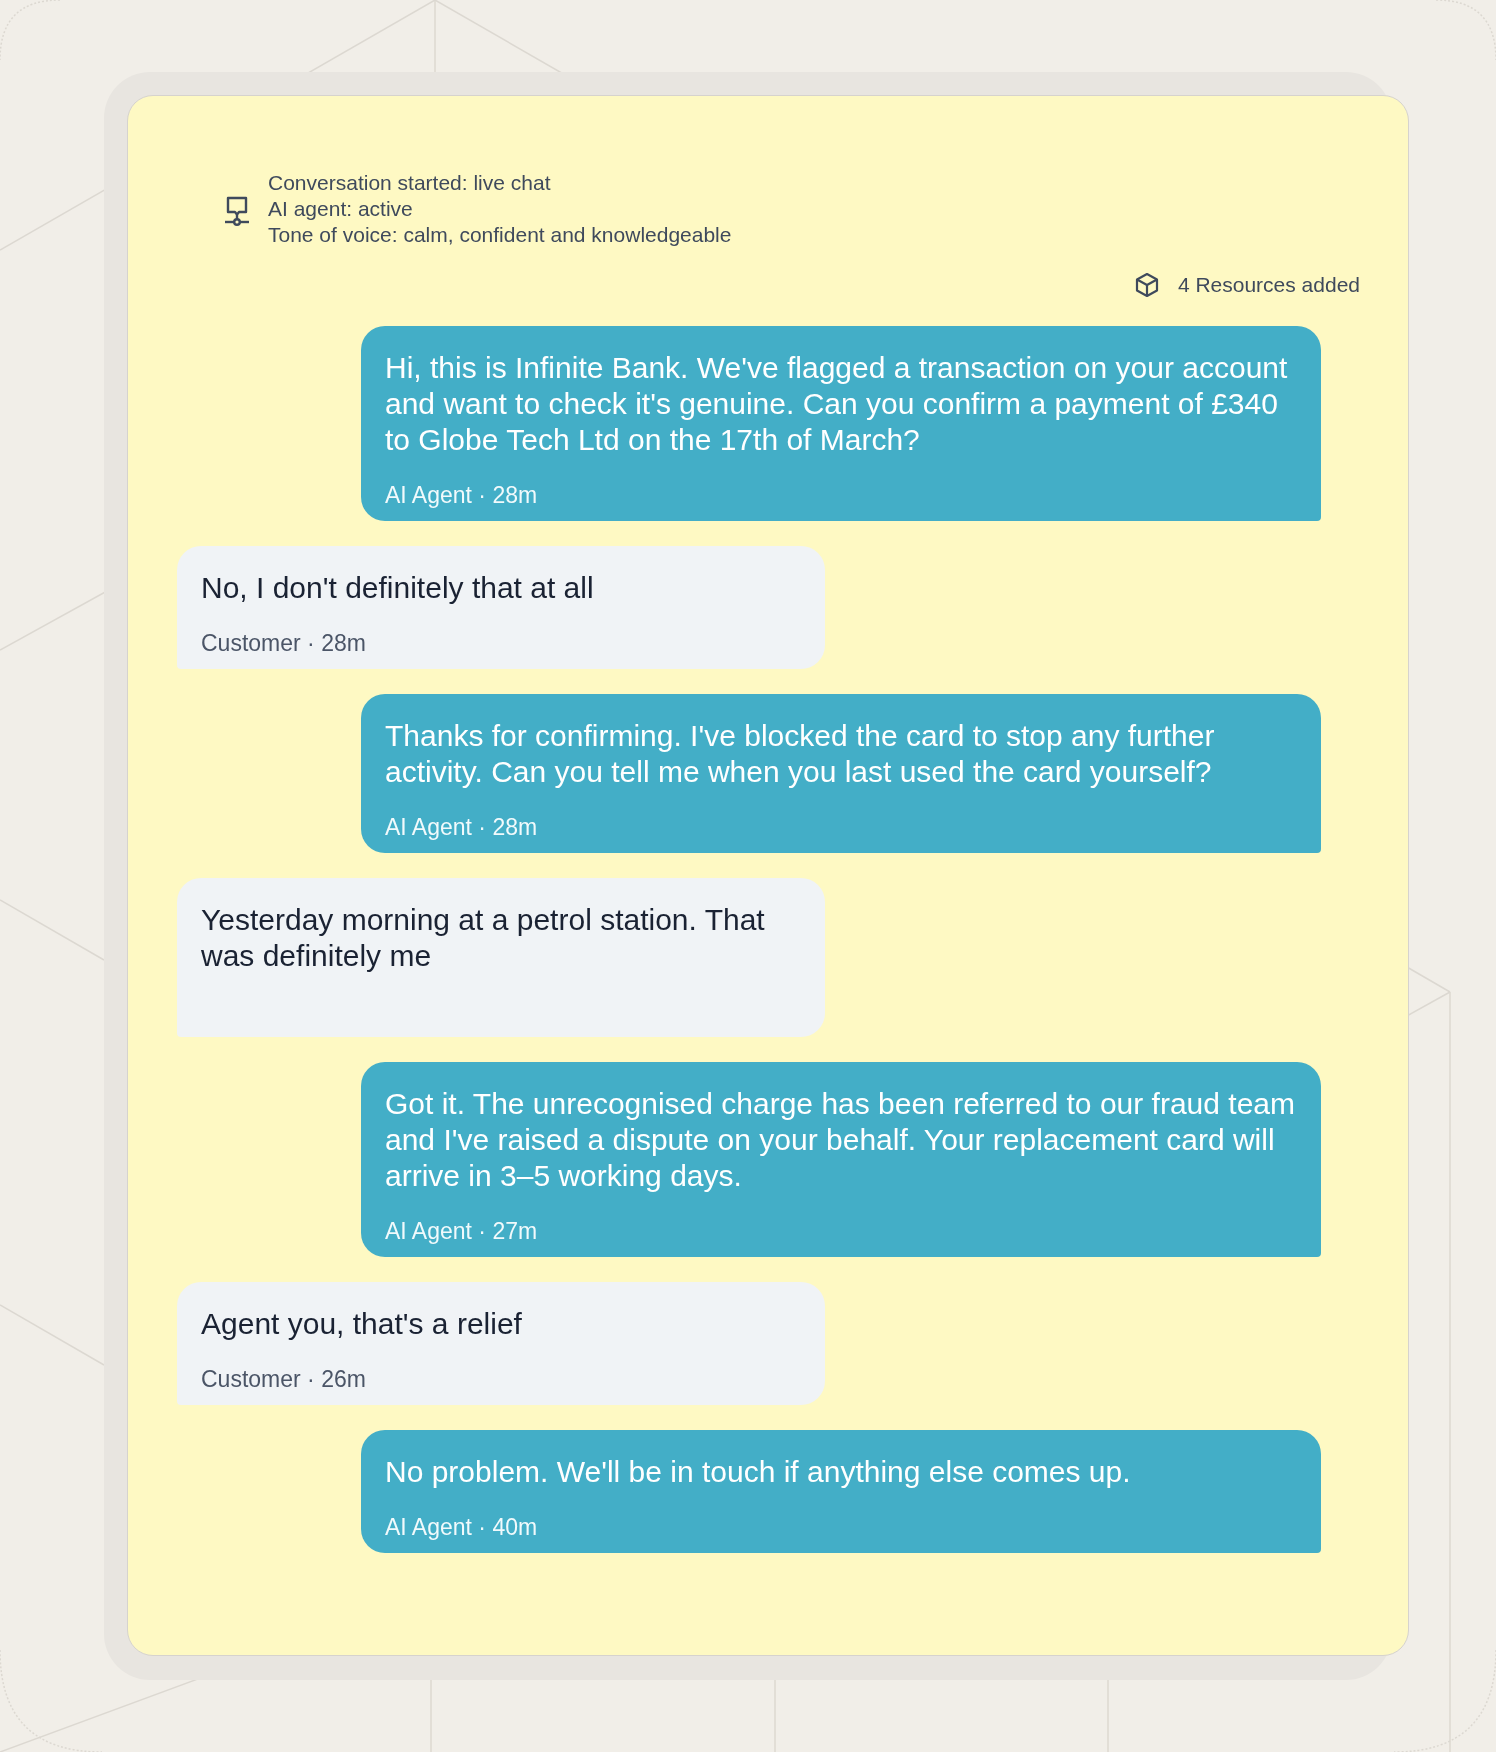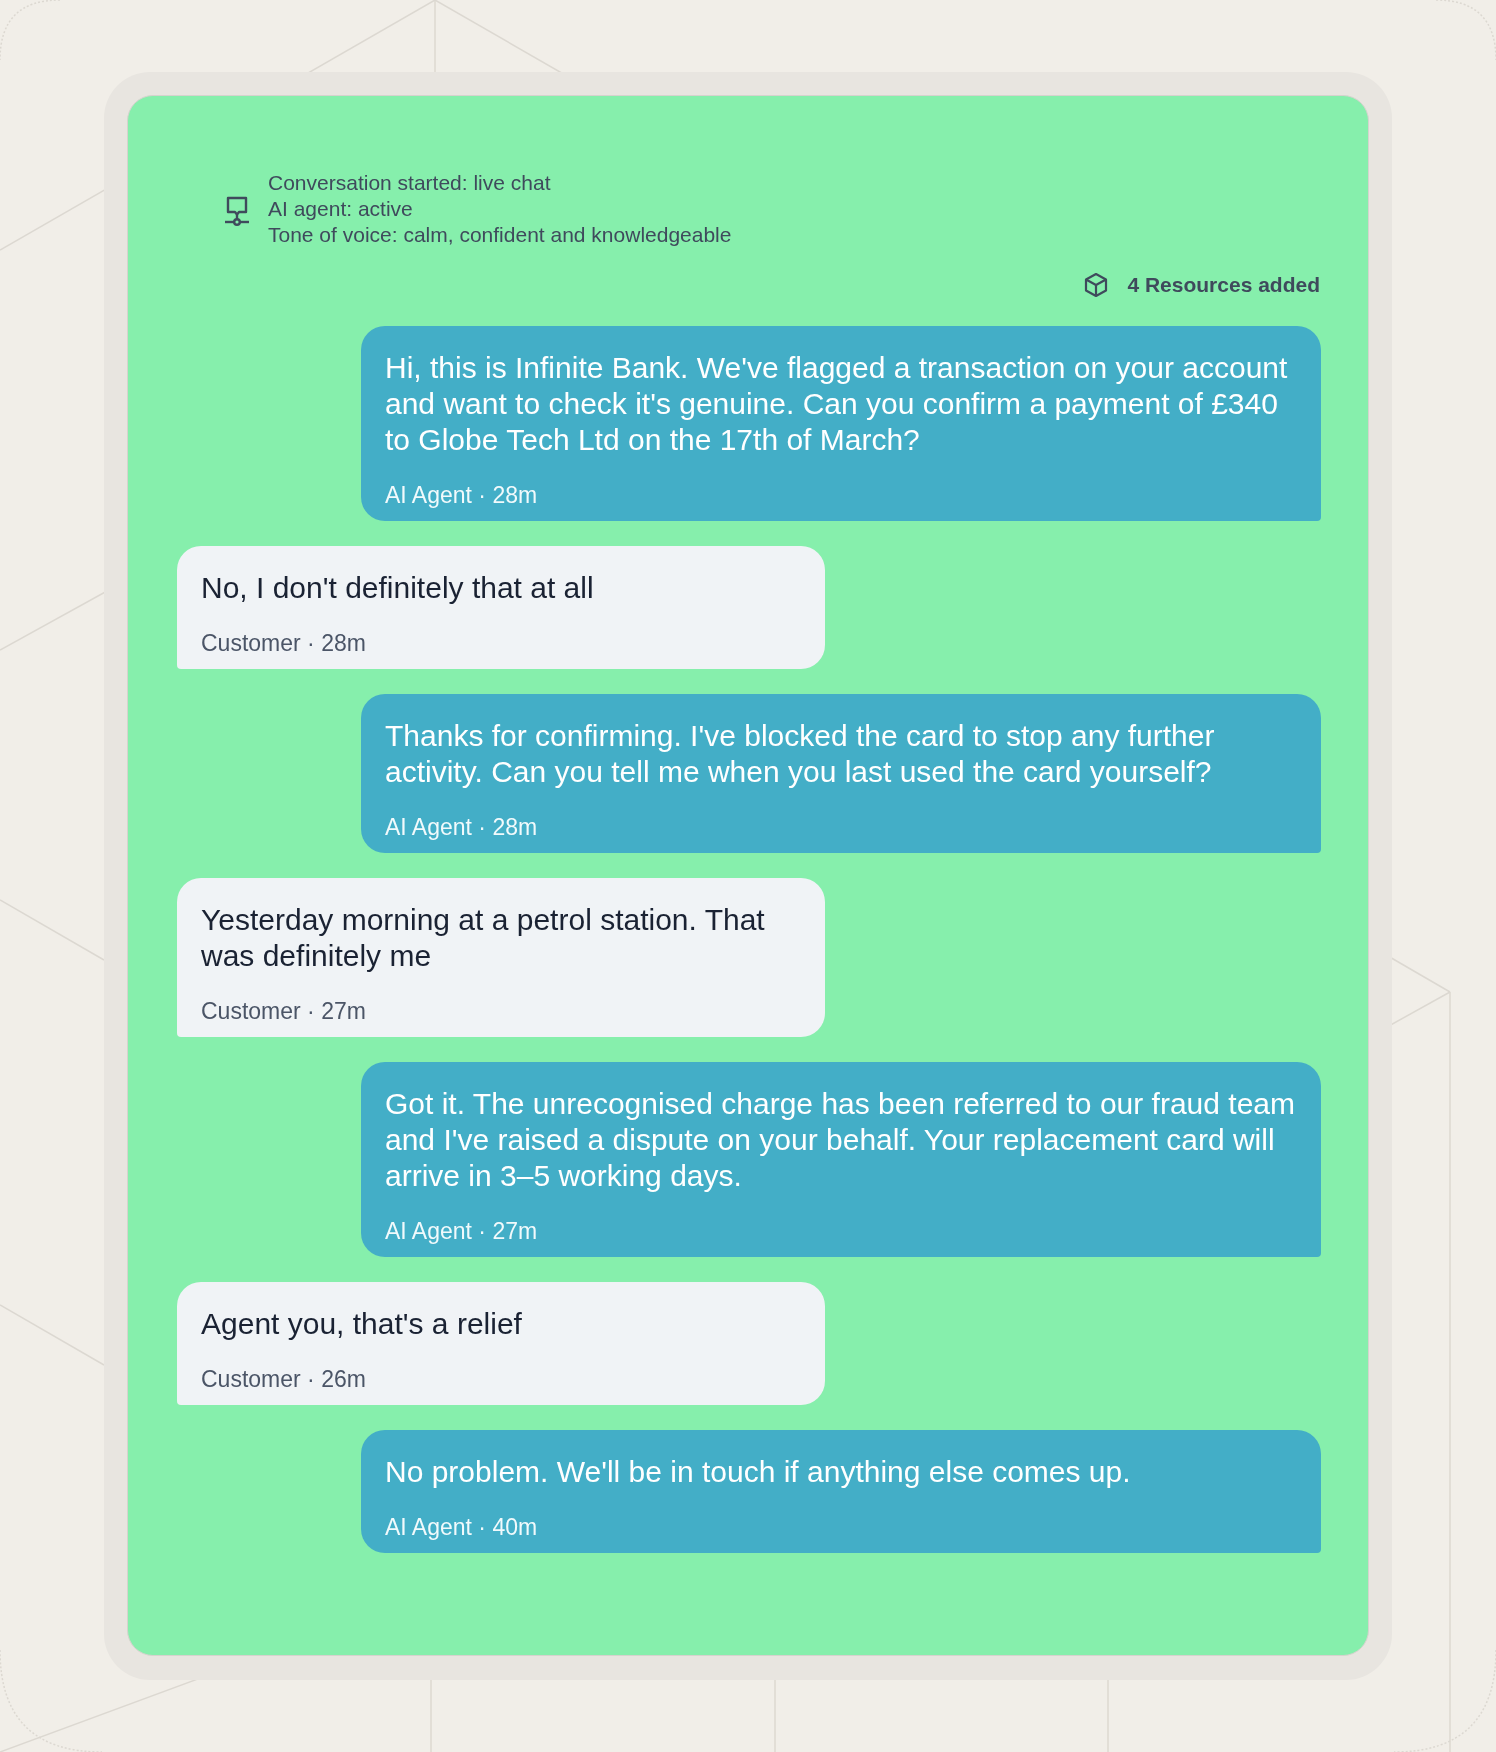--- a/index.html
+++ b/index.html
@@ -8,33 +8,33 @@
     background: #f1eee8;
     font-family: "Liberation Sans", "DejaVu Sans", sans-serif;
   }
   .bg-lines { position: absolute; left: 0; top: 0; width: 1496px; height: 1752px; pointer-events: none; }
   .frame {
     position: absolute; left: 104px; top: 72px; width: 1288px; height: 1608px;
     background: #e8e5e0; border-radius: 46px;
   }
   .card {
     position: absolute; left: 127px; top: 95px; width: 1240px; height: 1559px;
-    background: #86efac; border: 1px solid #d6d3ce; border-radius: 26px;
+    background: #fef9c3; border: 1px solid #d6d3ce; border-radius: 26px; padding-left: 40px;
   }
   .meta-block {
     position: absolute; left: 96px; top: 74px;
     display: flex; align-items: center;
   }
   .meta-icon { width: 26px; height: 30px; margin-right: 18px; margin-top: 4px; }
   .meta-lines { display: flex; flex-direction: column; }
   .meta-line { font-size: 21px; line-height: 26px; color: #3f4a5c; }
   .resources {
     position: absolute; right: 48px; top: 176px;
     display: flex; align-items: center; gap: 18px;
-    font-size: 21px; color: #3f4a5c; font-weight: bold;
+    font-size: 21px; color: #3f4a5c;
   }
   .resources svg { width: 26px; height: 26px; }
   .thread { position: absolute; left: 48px; top: 230px; width: 1145px; }
   .bubble {
     position: absolute; box-sizing: border-box;
     padding: 24px 24px 0 24px;
   }
   .bubble.agent {
     left: 185px; width: 960px;
     background: #43aec7; color: #ffffff;
@@ -119,21 +119,20 @@
       <div class="bubble-meta">Customer · 28m</div>
     </div>
 
     <div class="bubble agent" style="top:368px; height:159px;">
       <div class="bubble-text">Thanks for confirming. I've blocked the card to stop any further activity. Can you tell me when you last used the card yourself?</div>
       <div class="bubble-meta">AI Agent · 28m</div>
     </div>
 
     <div class="bubble customer" style="top:552px; height:159px;">
       <div class="bubble-text">Yesterday morning at a petrol station. That was definitely me</div>
-      <div class="bubble-meta">Customer · 27m</div>
     </div>
 
     <div class="bubble agent" style="top:736px; height:195px;">
       <div class="bubble-text">Got it. The unrecognised charge has been referred to our fraud team and I've raised a dispute on your behalf. Your replacement card will arrive in 3–5 working days.</div>
       <div class="bubble-meta">AI Agent · 27m</div>
     </div>
 
     <div class="bubble customer" style="top:956px; height:123px;">
       <div class="bubble-text">Agent you, that's a relief</div>
       <div class="bubble-meta">Customer · 26m</div>

